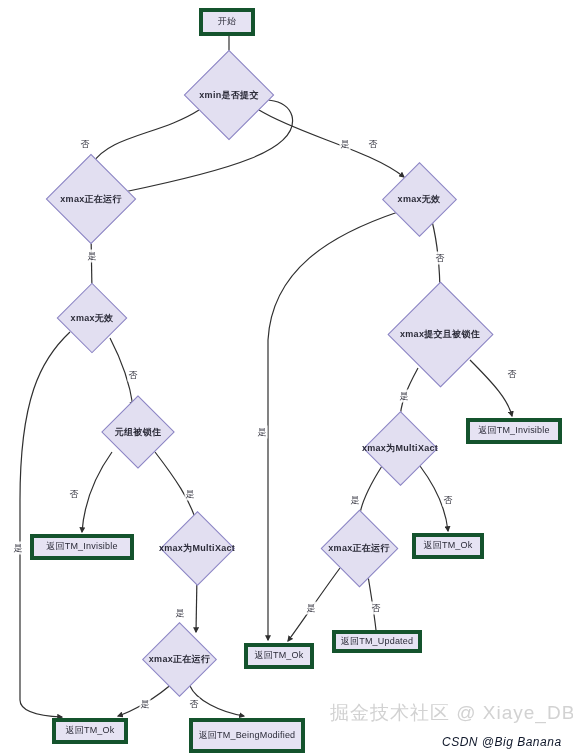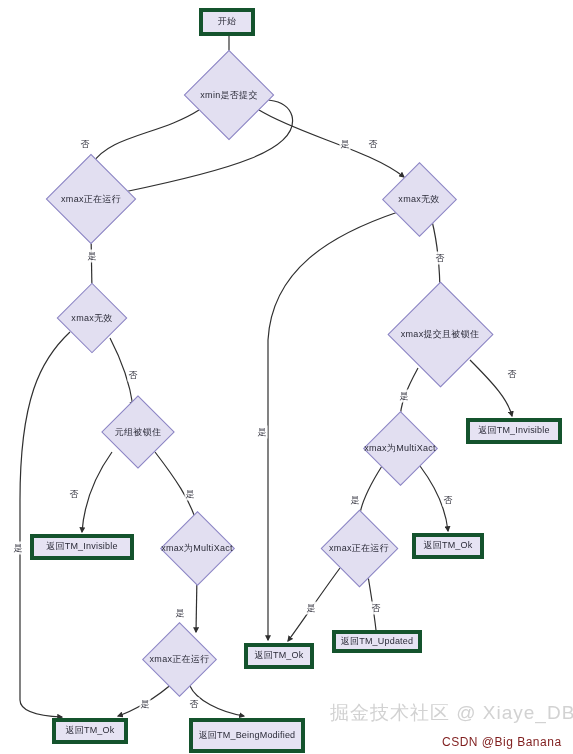--- a/index.html
+++ b/index.html
@@ -60,20 +60,21 @@
   .diamond .dia-label {
     position: absolute;
     left: 50%;
     top: 50%;
     transform: translate(-50%, -50%);
     white-space: nowrap;
     font-size: 9px;
     color: #2b2b38;
     letter-spacing: 0.3px;
     text-align: center;
+    font-weight: bold;
   }
   .edge-label {
     position: absolute;
     font-size: 9px;
     color: #30303c;
     background: rgba(255,255,255,0.88);
     padding: 0 1px;
     z-index: 4;
     white-space: nowrap;
     transform: translate(-50%, -50%);
@@ -82,24 +83,25 @@
     position: absolute;
     font-size: 19px;
     color: #d2d2d2;
     white-space: nowrap;
     letter-spacing: 1px;
     z-index: 5;
   }
   .watermark-sub {
     position: absolute;
     font-size: 12px;
-    color: #7f1d1d;
+    color: #0f172a;
     white-space: nowrap;
     letter-spacing: 0.5px;
     z-index: 5;
+    font-style: italic;
   }
 </style>
 </head>
 <body>
 
 <div id="canvas">
 
   <svg id="edges" viewBox="0 0 573 754" xmlns="http://www.w3.org/2000/svg">
     <defs>
       <marker id="arrow" viewBox="0 0 10 10" refX="8" refY="5" markerWidth="5" markerHeight="5" orient="auto-start-reverse">

